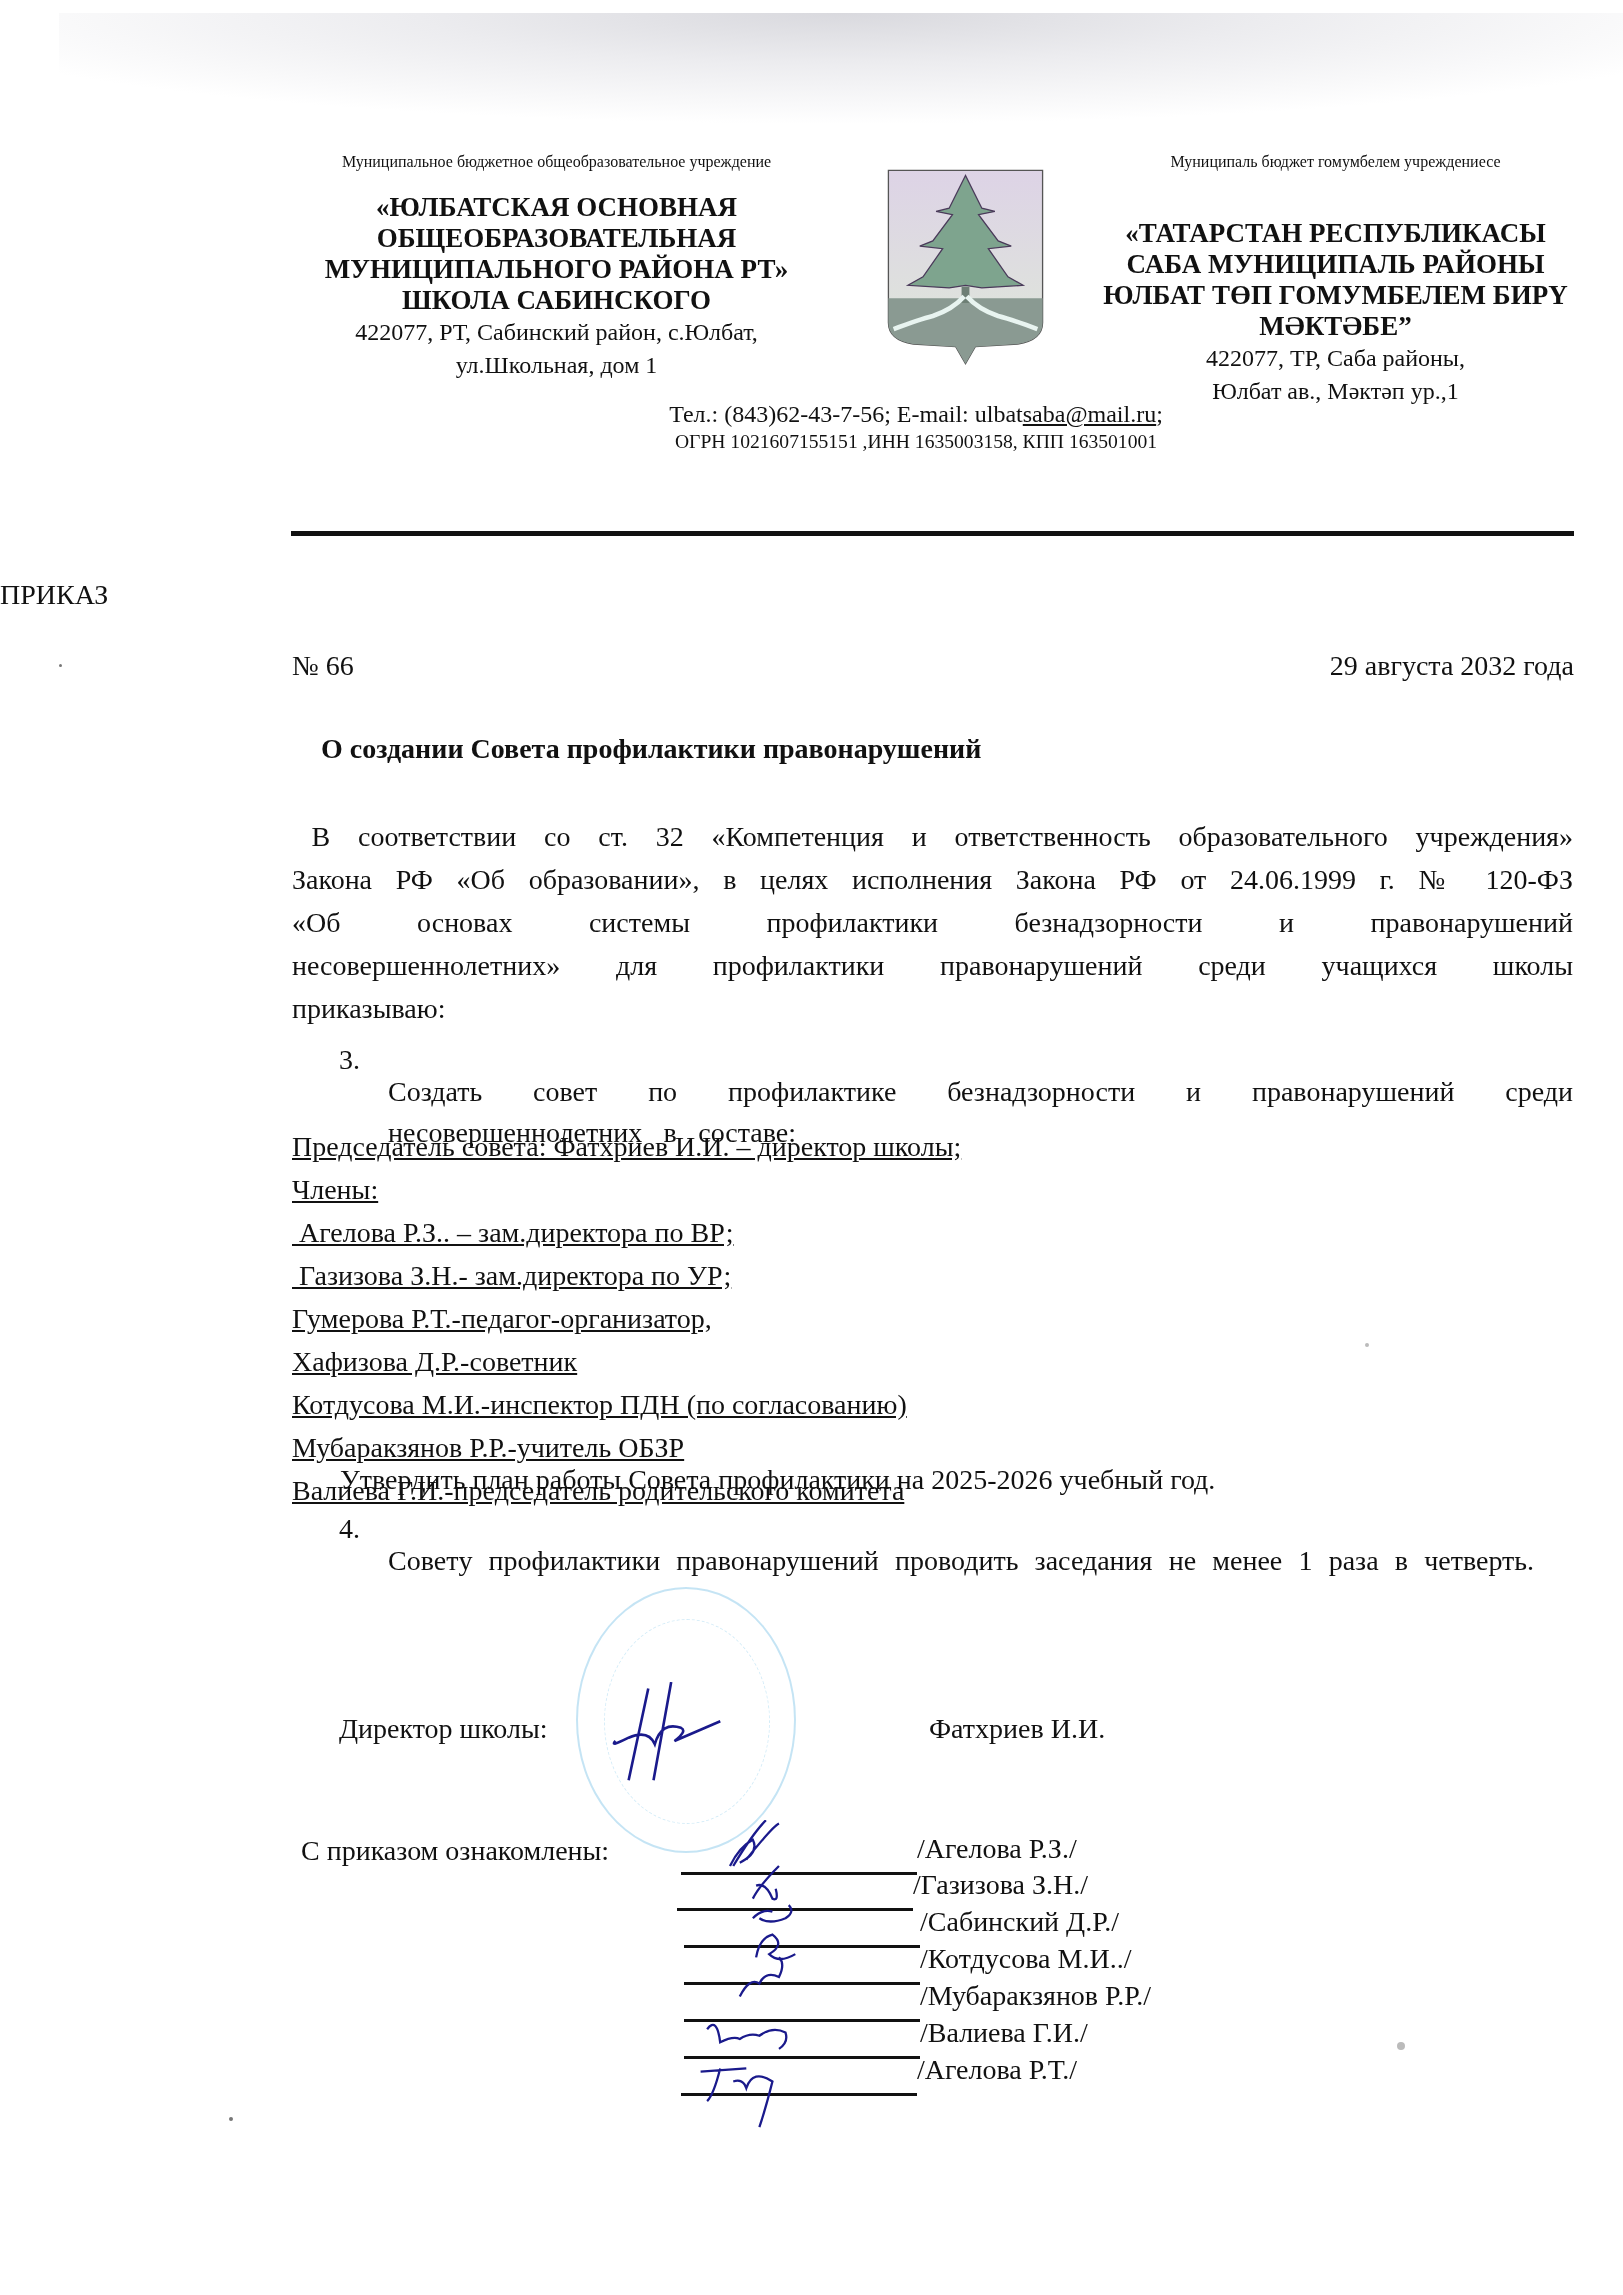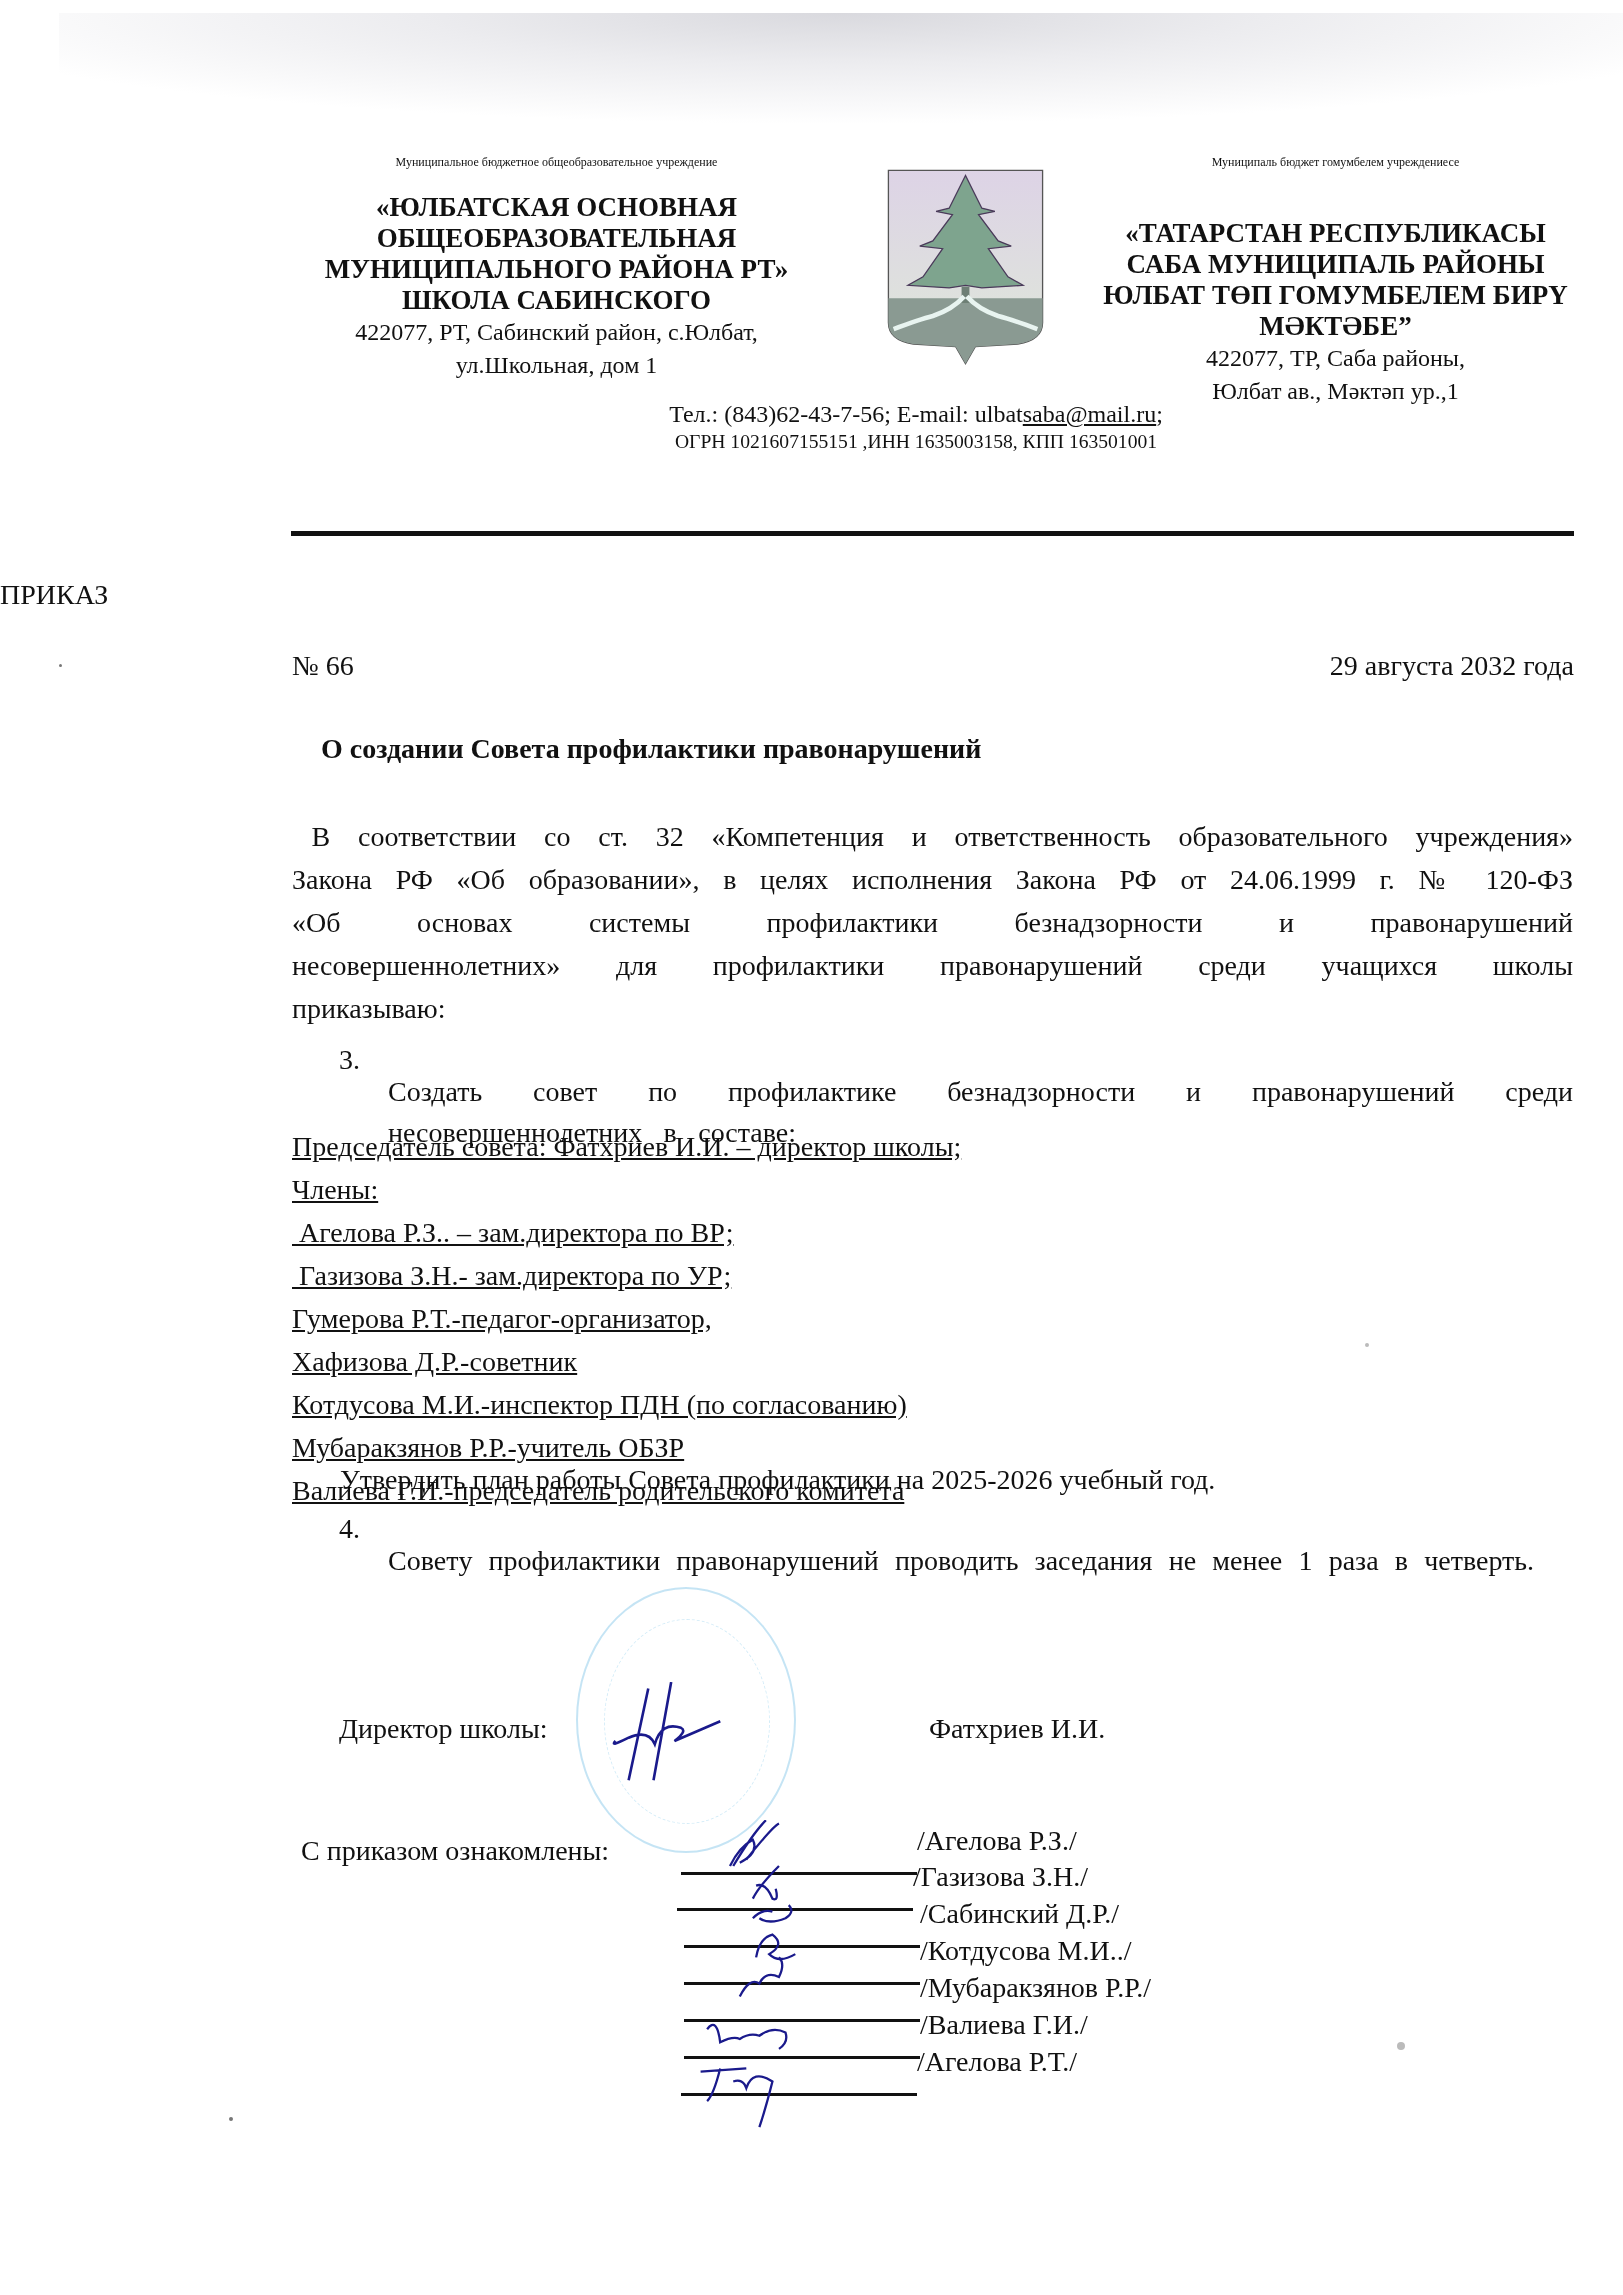--- a/index.html
+++ b/index.html
@@ -1,21 +1,21 @@
 <!DOCTYPE html>
 <html style="font-size:10.5px"><head>
 <meta charset="utf-8">
 <style>
   html, body { margin: 0; padding: 0; background: #ffffff; }
   body { width: 1623px; height: 2295px; position: relative; overflow: hidden;
          font-family: "Liberation Serif", serif; color: #111; }
   .scan-shade { position: absolute; left: 59px; top: 13px; width: 1564px; height: 111px;
     background: radial-gradient(ellipse 60% 100% at 50% 0%, #d9d9de 0%, #ececef 45%, rgba(255,255,255,0) 100%); }
   .abs { position: absolute; }
-  .hdr-small { font-size: 12px; line-height: 26px; text-align: center; }
+  .hdr-small { font-size: 16px; line-height: 26px; text-align: center; }
   .hdr-bold { font-size: 27px; line-height: 31px; font-weight: bold; text-align: center; }
   .hdr-addr { font-size: 24px; line-height: 33px; text-align: center; }
   .hdr-left { left: 308px; width: 497px; top: 149px; }
   .hdr-right { left: 1087px; width: 497px; top: 149px; }
   .contacts { left: 458px; width: 916px; top: 399px; text-align: center; }
   .contacts .line1 { font-size: 24px; line-height: 30px; }
   .contacts .line2 { font-size: 19.6px; line-height: 26px; }
   .email { text-decoration: underline; }
   .rule { left: 291px; top: 531px; width: 1283px; height: 4.6px; background: #111; }
   .title { left: 0; width: 1330px; top: 579px; text-align: left; font-size: 28px; }
@@ -33,21 +33,21 @@
   .members .ln { display: block; font-size: 28px; line-height: 43px; white-space: pre; }
   .approve { left: 340px; top: 1464px; font-size: 28px; }
   .sign-row { top: 1713px; font-size: 28px; }
   .stamp { left: 576px; top: 1587px; width: 216px; height: 262px; border: 2px solid #9fd3ee;
     border-radius: 50%; opacity: 0.6; }
   .stamp-inner { position: absolute; left: 26px; top: 29.5px; width: 164px; height: 203px;
     border: 1.3px dashed #b9e0f3; border-radius: 50%; }
   .ack-label { left: 301px; top: 1835px; font-size: 28px; }
   .ack-row { position: absolute; left: 681px; height: 37px; width: 655px; }
   .ack-line { position: absolute; left: 0; bottom: 0; width: 236px; height: 3.3px; background: #111; }
-  .ack-name { position: absolute; left: 236px; bottom: 18px; font-size: 28px; white-space: nowrap; }
+  .ack-name { position: absolute; left: 236px; bottom: 10px; font-size: 28px; white-space: nowrap; }
   .sig { position: absolute; }
   .speck { position: absolute; background: #777; border-radius: 50%; }
 </style>
 </head>
 <body>
 
 <div class="scan-shade"></div>
 
 <div class="abs hdr-left">
   <div class="hdr-small" style="padding:0 26px;">Муниципальное бюджетное общеобразовательное учреждение</div>

